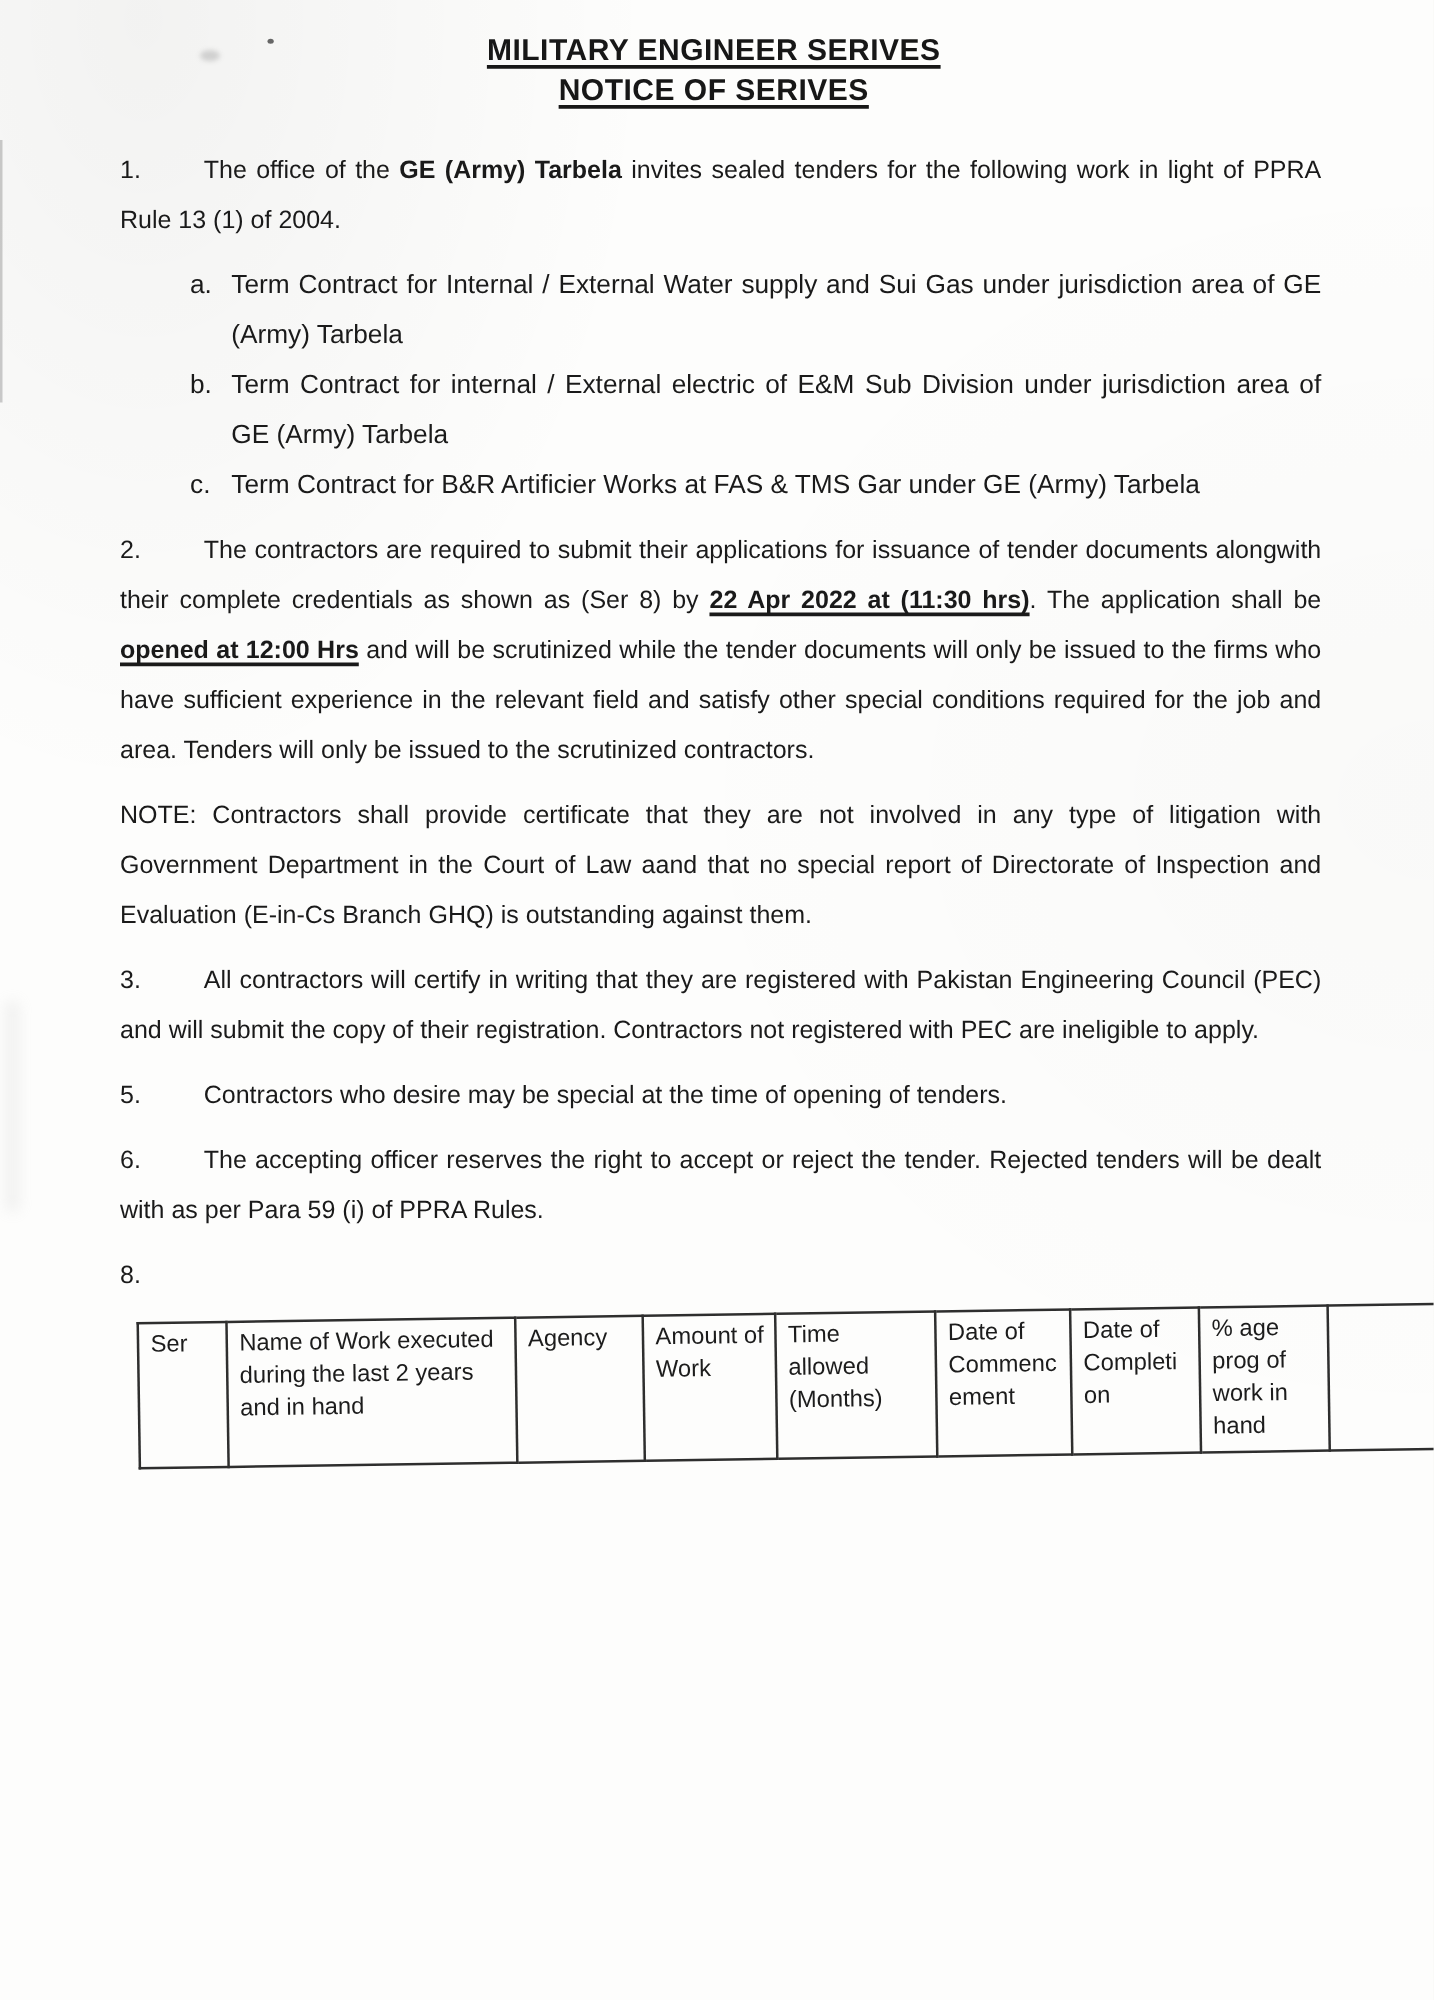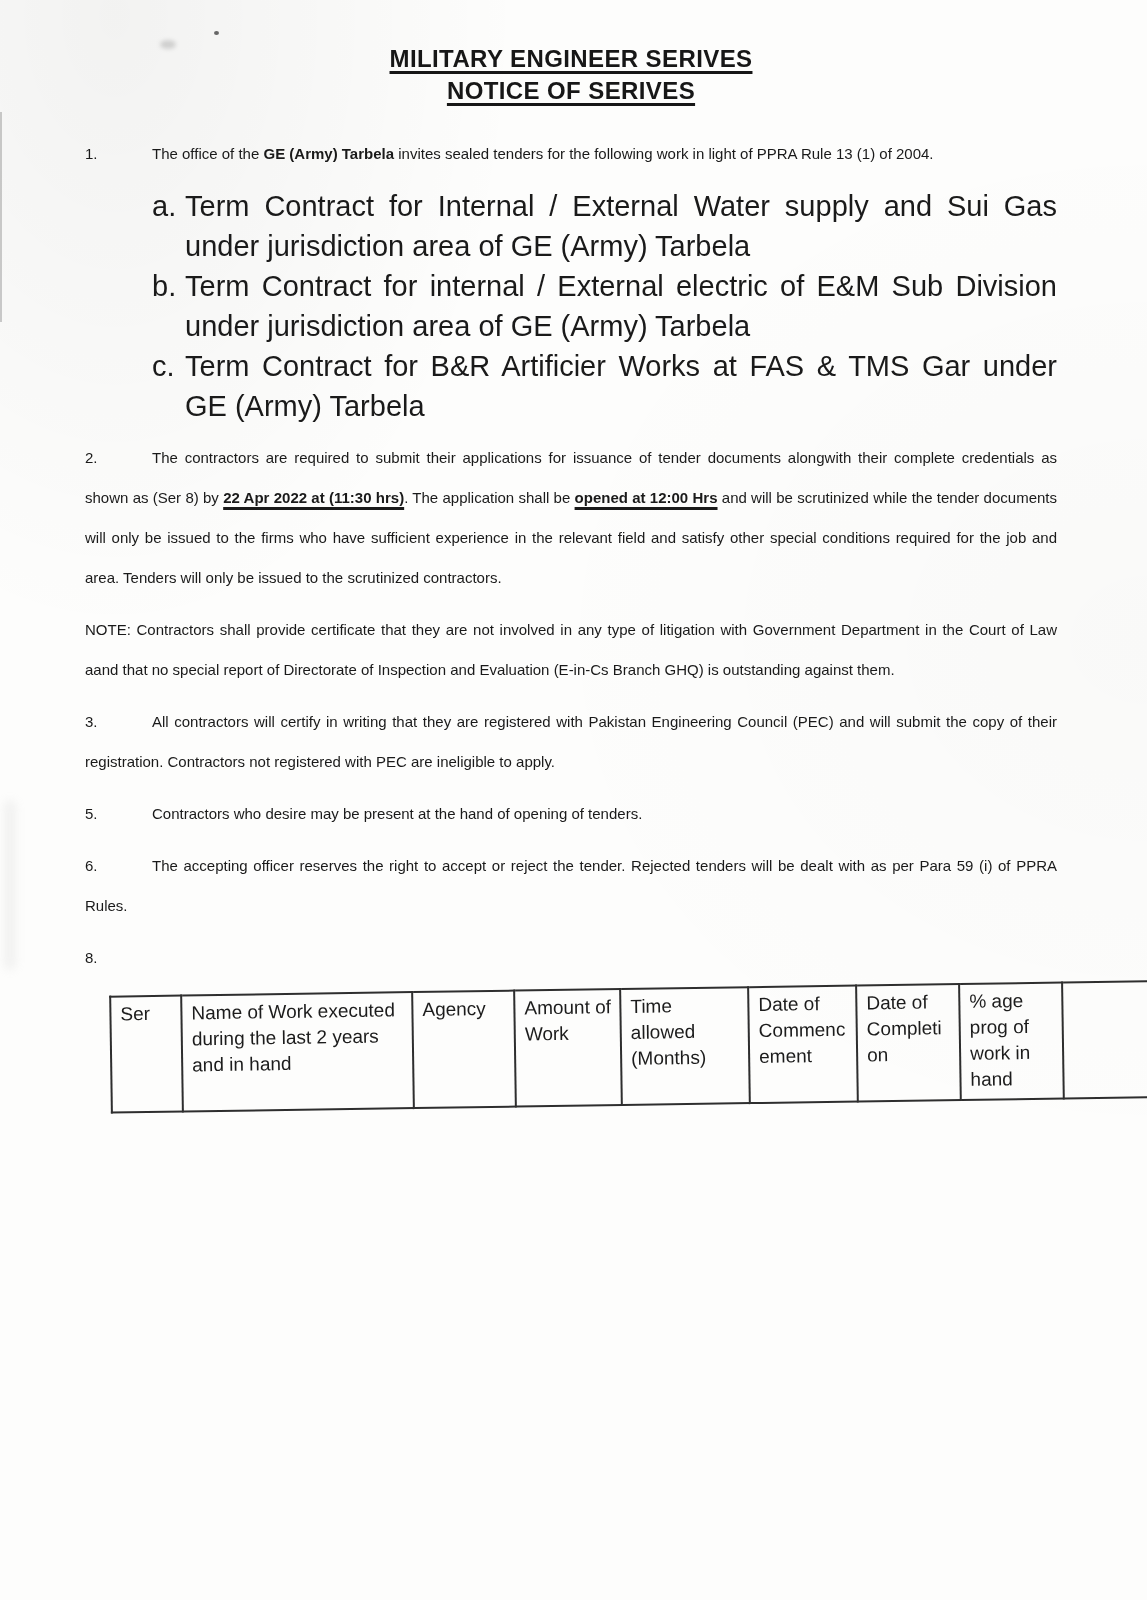--- a/index.html
+++ b/index.html
@@ -12,50 +12,50 @@
   }
   .page{
     position:relative;
     width:1147px;height:1600px;
     background:
       radial-gradient(ellipse at 10% 1%, rgba(0,0,0,0.045), transparent 28%),
       radial-gradient(ellipse at 100% 40%, rgba(0,0,0,0.015), transparent 40%),
       #fdfdfc;
     overflow:hidden;
     box-sizing:border-box;
-    padding:44px 90px 0 85px;
+    padding:26px 90px 0 85px;
   }
   
   .artifact{position:absolute;pointer-events:none;}
   .a-dot{left:214px;top:31px;width:5px;height:4px;background:#4c4c4c;border-radius:50%;opacity:.85;}
   .a-smudge{left:160px;top:40px;width:16px;height:9px;background:#9a9a9a;border-radius:50%;filter:blur(2px);opacity:.4;}
   .a-edge{left:0;top:112px;width:2px;height:210px;background:#8f8f8f;opacity:.45;}
   .a-blob{left:4px;top:800px;width:12px;height:170px;background:#bdbdbd;border-radius:8px;filter:blur(5px);opacity:.18;}
 
   .title-wrap{text-align:center;margin:0 0 26px 0;line-height:29px;}
   .title-line{
     display:inline-block;
     font-size:24px;font-weight:bold;letter-spacing:.4px;
     text-decoration:underline;
     text-decoration-thickness:2.5px;
     text-underline-offset:4px;
     color:#171717;
   }
 
   .para{
-    margin:0 0 12px 0;
-    font-size:15px;line-height:40px;
+    margin:0 0 12px 11px;
+    font-size:20px;line-height:40px;
     text-align:justify;
   }
   .num{display:inline-block;width:67px;}
   .list{margin:0 0 12px 0;}
   .li{
     margin:0;
     padding-left:100px;text-indent:-33px;
-    font-size:29px;line-height:40px;
+    font-size:21px;line-height:40px;
     text-align:justify;
   }
   .letter{display:inline-block;width:33px;text-indent:0;}
   .u{text-decoration:underline;text-decoration-thickness:2.5px;text-underline-offset:4px;}
   .b{font-weight:bold;}
 
   .table-tilt{
     margin-top:6px;
     transform:rotate(-0.85deg);
     transform-origin:40% 50%;
@@ -110,21 +110,21 @@
     <p class="li"><span class="letter">c.</span><span><span>Term Contract for B&amp;R Artificier Works at FAS &amp; TMS Gar under GE (Army) Tarbela</span></span></p>
   </div>
 
   <p class="para"><span class="num">2.</span><span><span>The contractors are required to submit their applications for issuance of tender documents alongwith their complete credentials as shown as (Ser 8) by </span><span class="b u">22 Apr 2022 at (11:30 hrs)</span><span>. The application shall be </span><span class="b u">opened at 12:00 Hrs</span><span> and will be scrutinized while the tender documents will only be issued to the firms who have sufficient experience in the relevant field and satisfy other special conditions required for the job and area. Tenders will only be issued to the scrutinized contractors.</span></span></p>
 
   <p class="para"><span><span>NOTE: Contractors shall provide certificate that they are not involved in any type of litigation with Government Department in the Court of Law aand that no special report of Directorate of Inspection and Evaluation (E-in-Cs Branch GHQ) is outstanding against them.</span></span></p>
 
   <p class="para"><span class="num">3.</span><span><span>All contractors will certify in writing that they are registered with Pakistan Engineering Council (PEC) and will submit the copy of their registration. Contractors not registered with PEC are ineligible to apply.</span></span></p>
 
 
-  <p class="para"><span class="num">5.</span><span><span>Contractors who desire may be present at the hand of opening of tenders.</span></span></p>
+  <p class="para"><span class="num">5.</span><span><span>Contractors who desire may be special at the time of opening of tenders.</span></span></p>
 
   <p class="para"><span class="num">6.</span><span><span>The accepting officer reserves the right to accept or reject the tender. Rejected tenders will be dealt with as per Para 59 (i) of PPRA Rules.</span></span></p>
 
 
   <p class="para"><span class="num">8.</span></p>
 
   <div class="table-tilt">
     <table class="tbl">
       <tbody>
         <tr>

